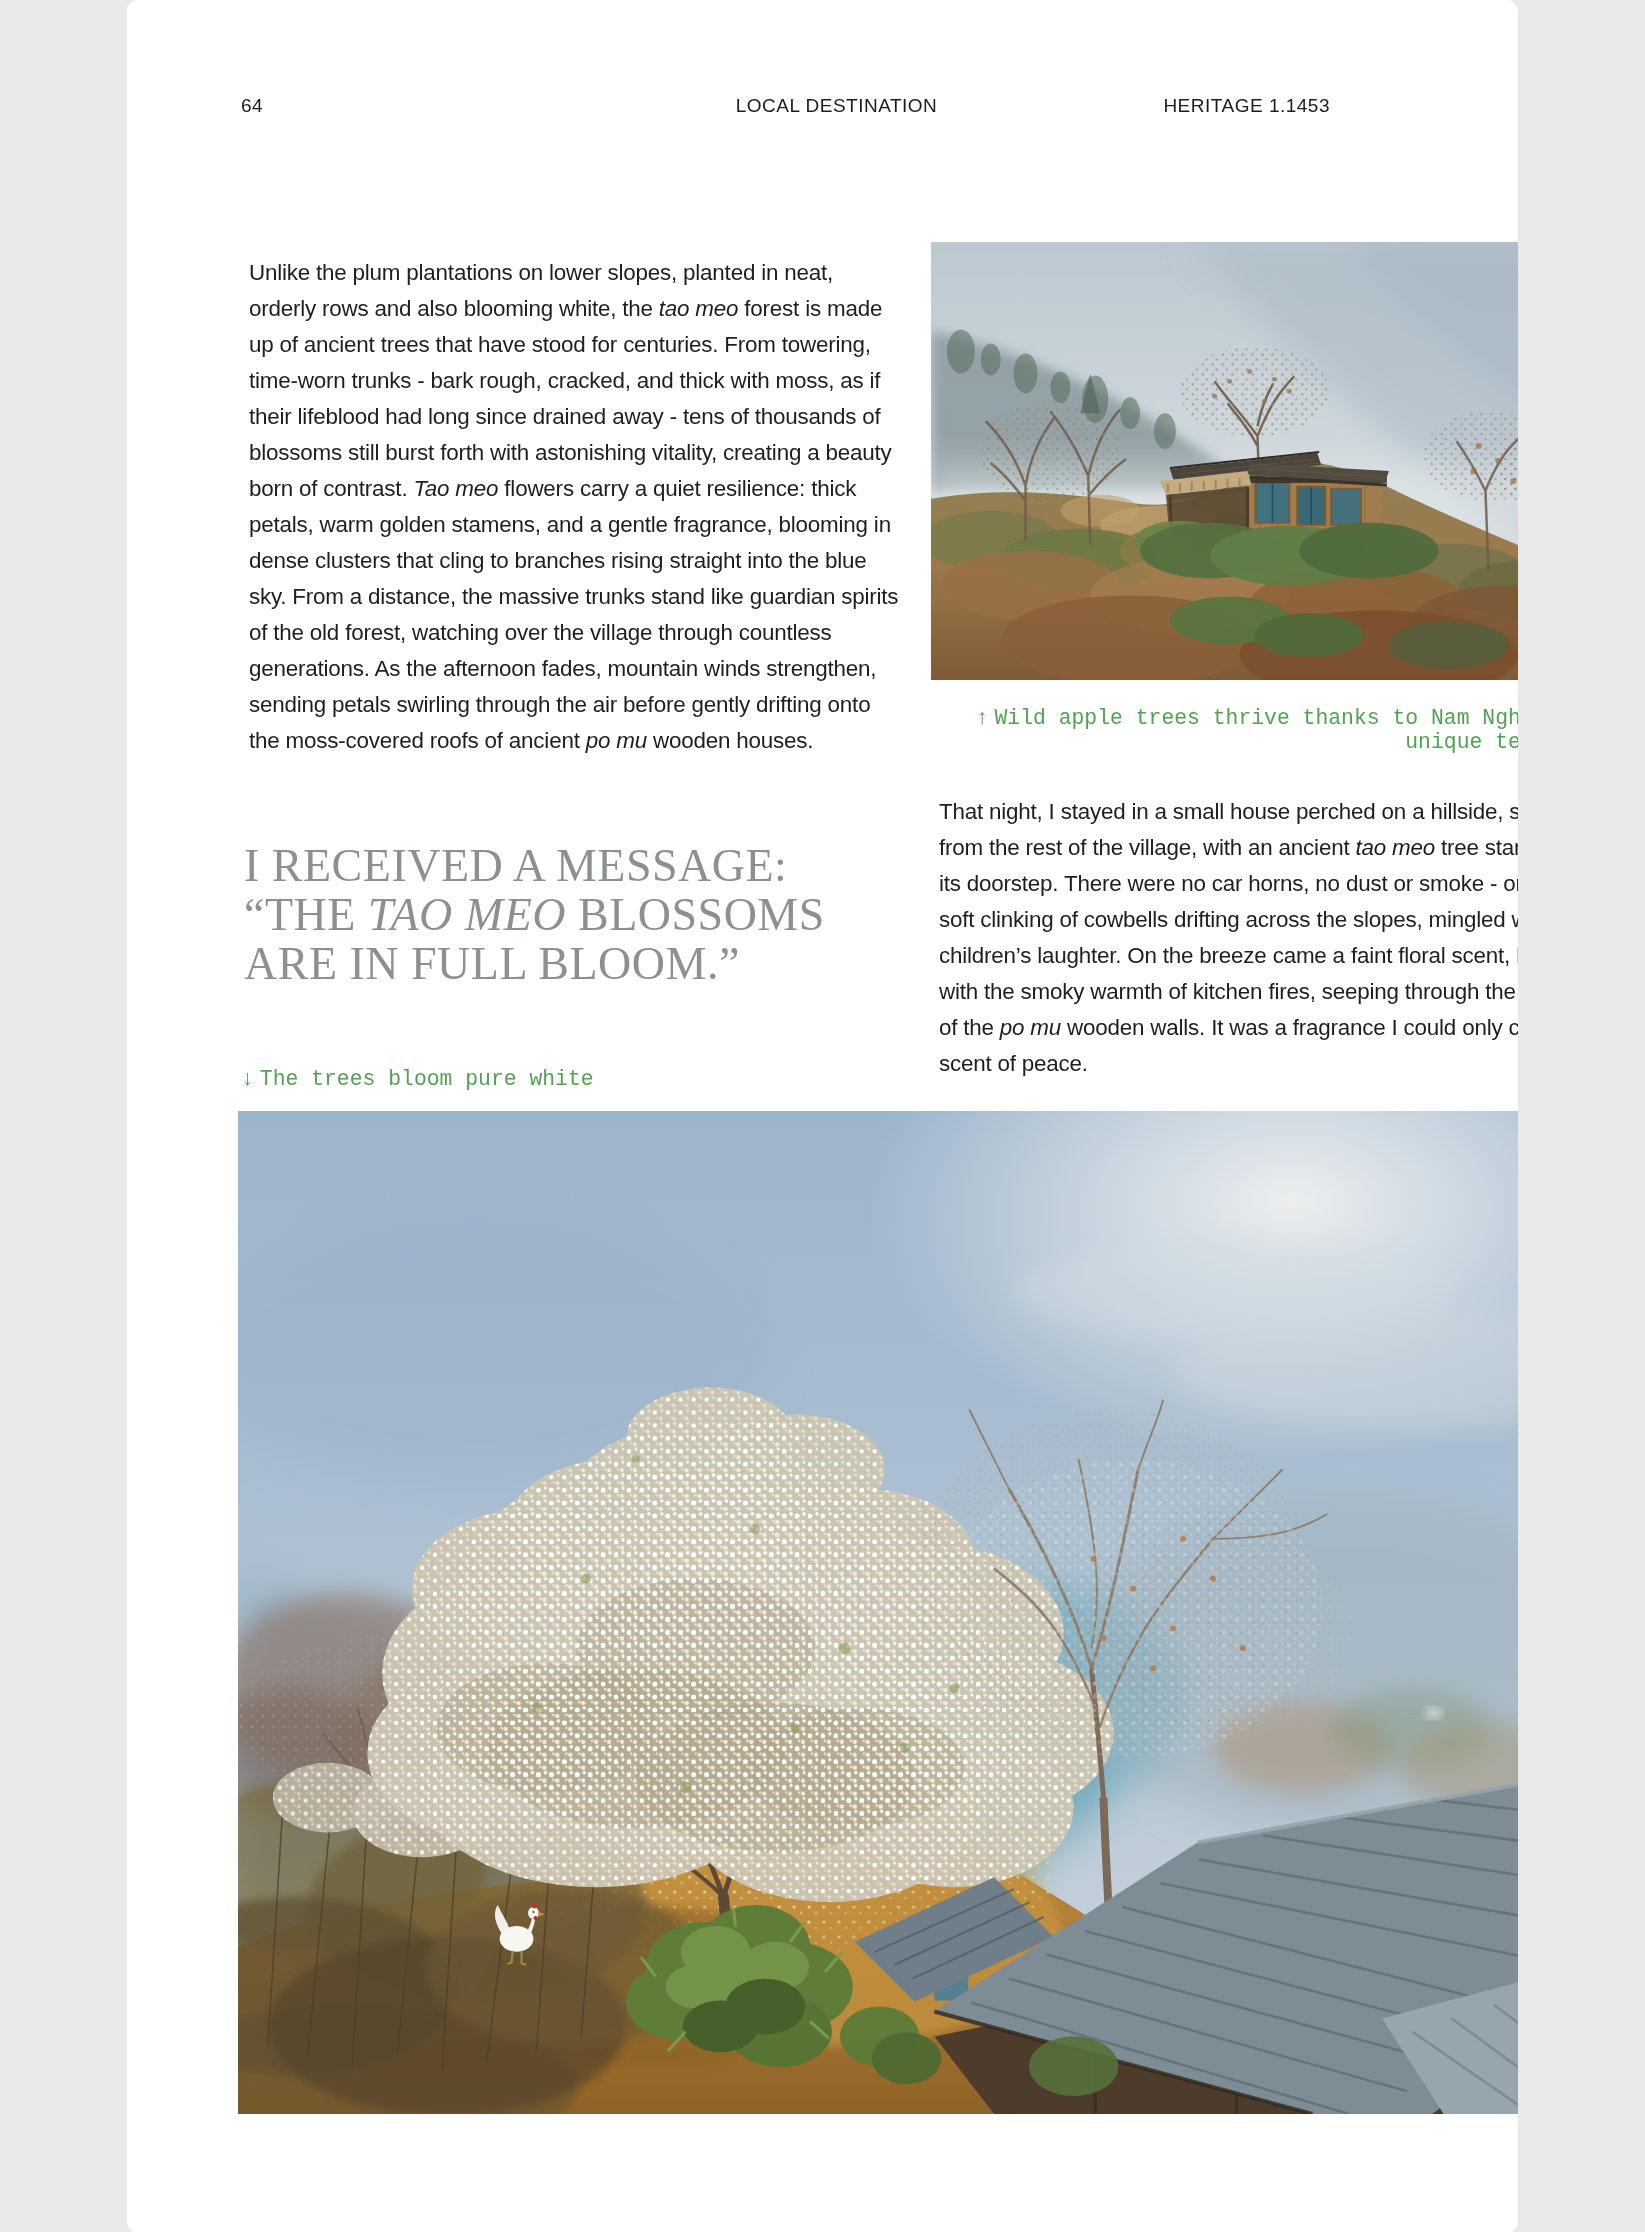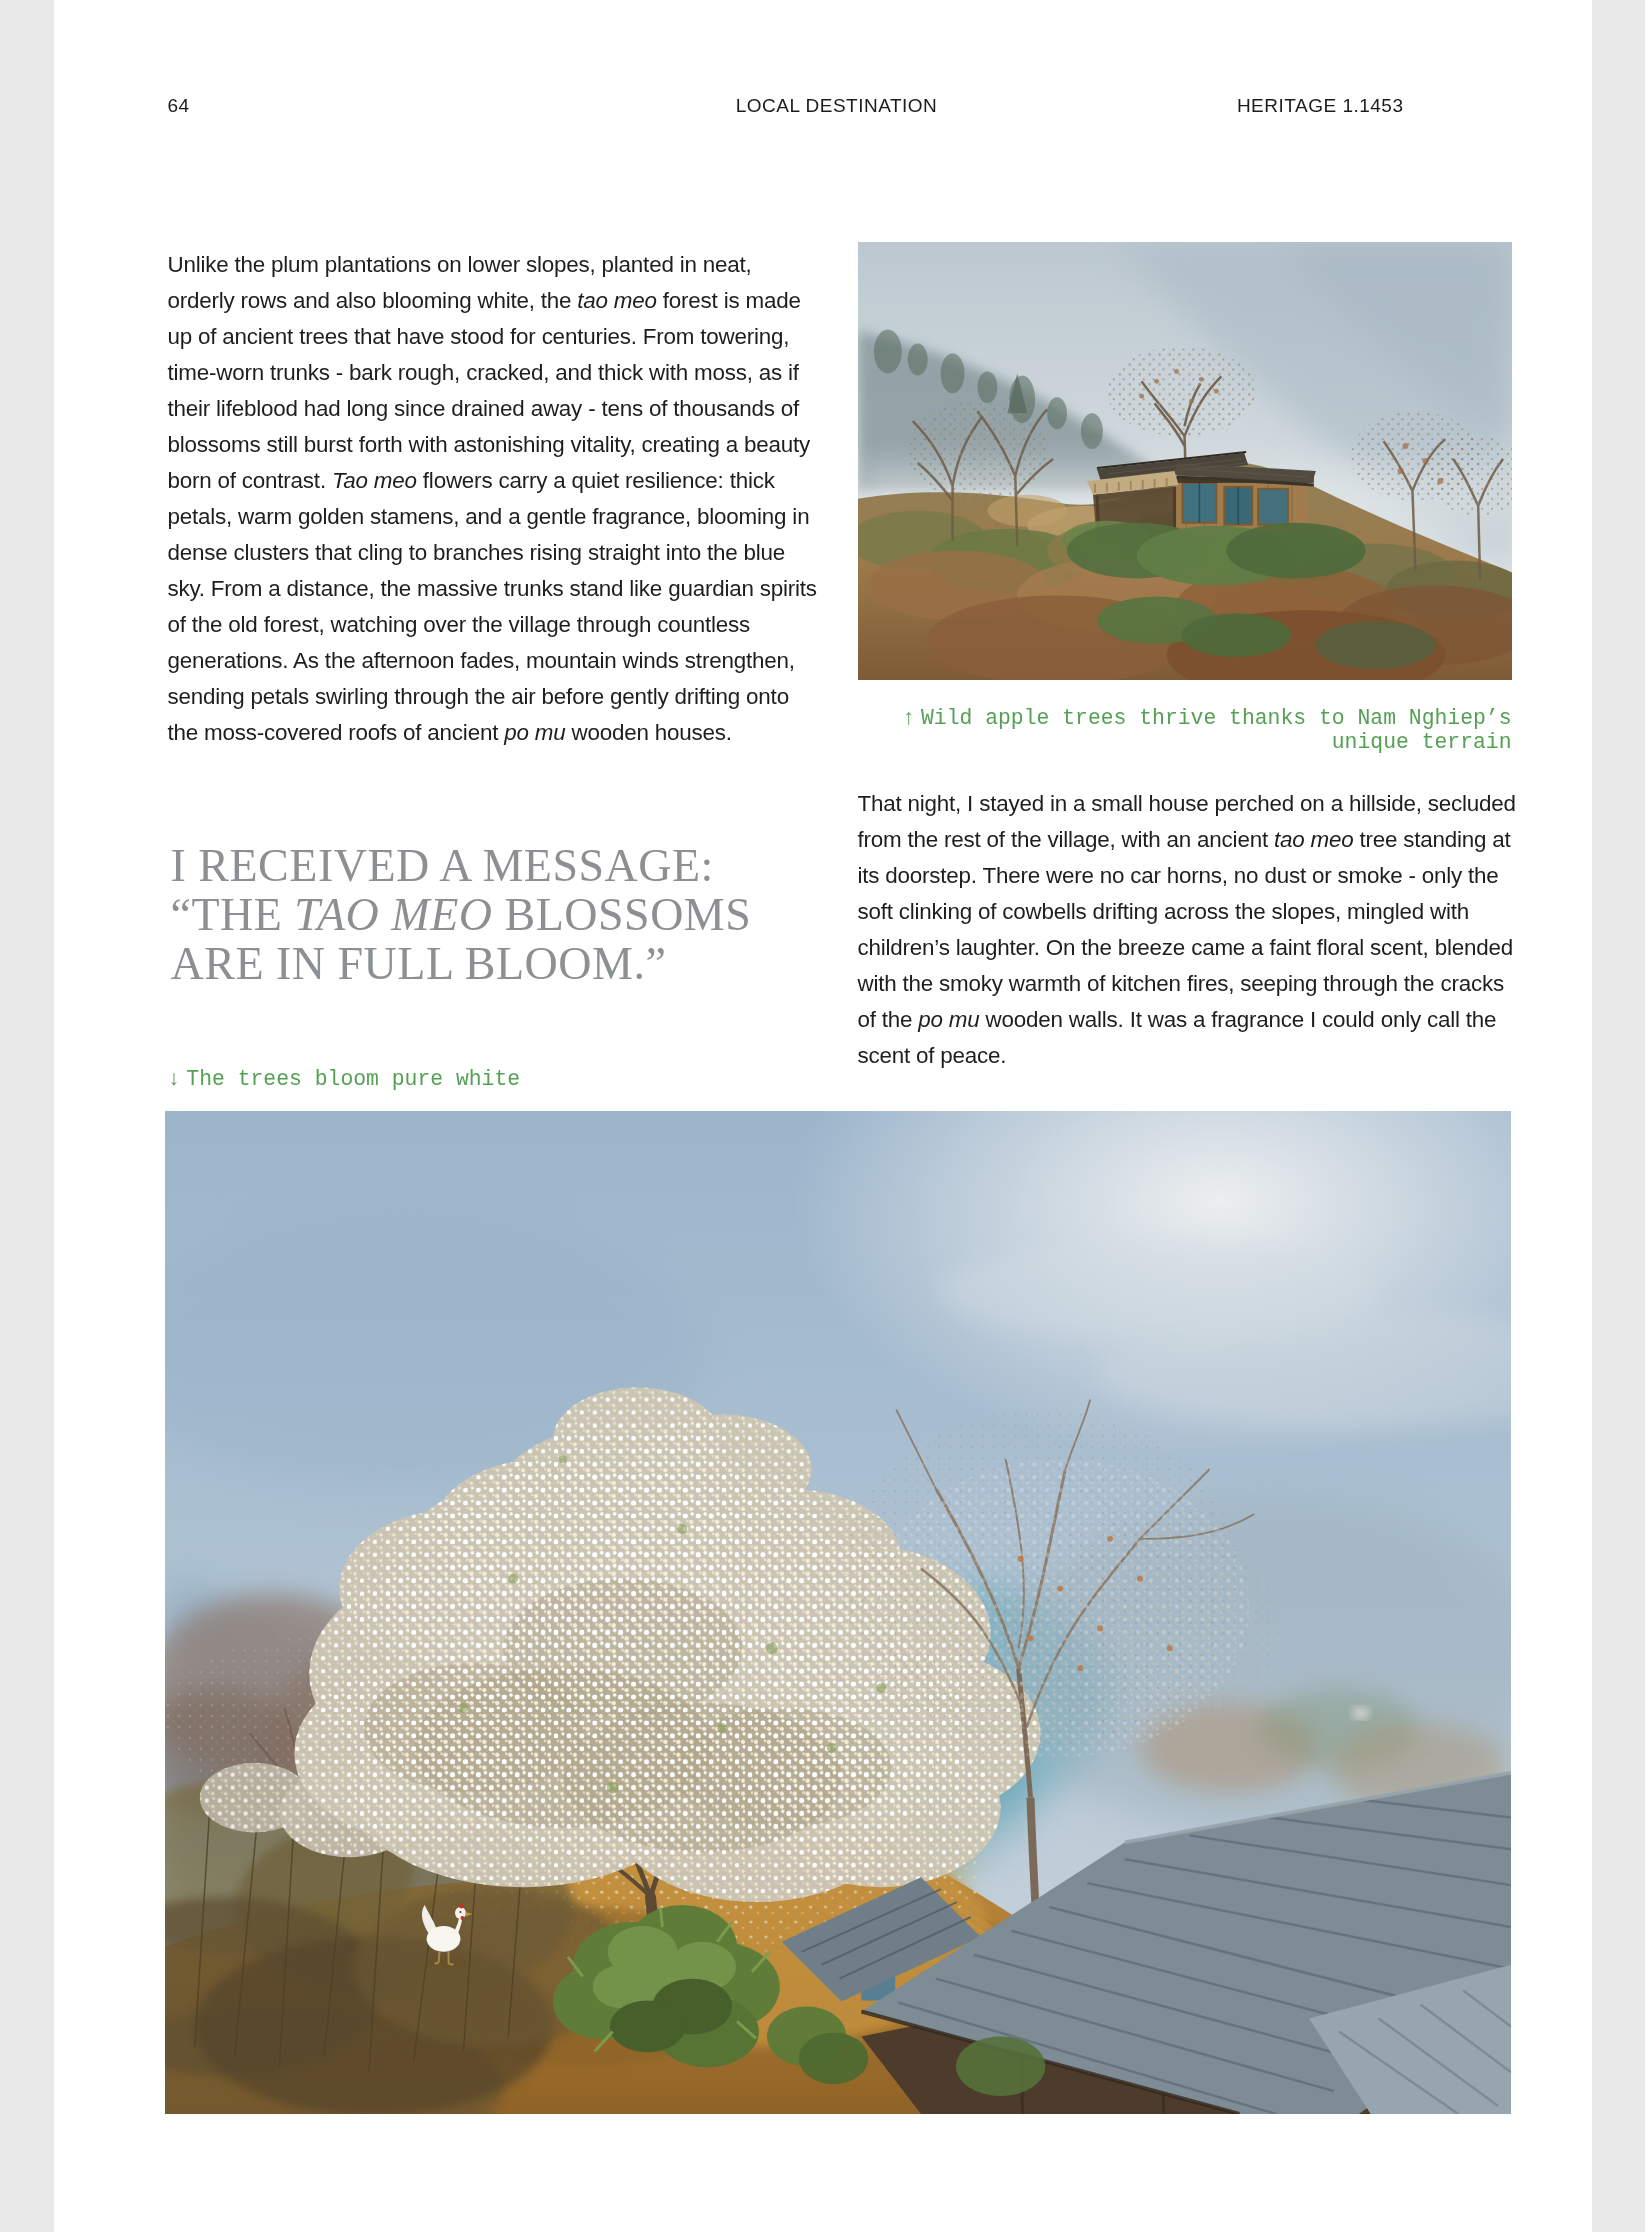--- a/index.html
+++ b/index.html
@@ -1,23 +1,23 @@
 <!DOCTYPE html>
 <html><head>
 <meta charset="utf-8">
 <style>
   html,body{margin:0;padding:0;background:#e9e9e9;}
-  .page{position:relative;width:1538px;height:2233px;background:#ffffff;margin:0 auto;
-        font-family:"Liberation Sans",sans-serif;overflow:hidden;}
+  .page{position:relative;width:1391px;height:2233px;background:#ffffff;margin:0 auto;
+        font-family:"Liberation Sans",sans-serif;overflow:hidden;border-radius:11px;}
   .hdr{position:absolute;top:95px;font-size:19px;letter-spacing:0.5px;color:#1c1c1c;}
   .hdr-left{left:114px;}
   .hdr-center{left:0;width:100%;text-align:center;padding-left:14px;}
   .hdr-right{right:188px;}
   .body-text{position:absolute;font-size:22.4px;line-height:36px;color:#1e1e1e;
-             letter-spacing:-0.2px;margin:0;}
+             letter-spacing:-0.2px;margin:8px;}
   .para-left{left:114px;top:247px;width:657px;}
   .para-right{left:804px;top:786px;width:659px;}
   .pull-quote{position:absolute;left:117px;top:841px;width:647px;margin:0;
               font-family:"Liberation Serif",serif;font-size:46px;line-height:49px;
               color:#8c9092;letter-spacing:0.5px;font-weight:400;}
   .caption{position:absolute;font-size:21.4px;color:#54a054;letter-spacing:0;font-family:Liberation Mono, monospace;}
   .caption .arr{margin-right:6px;}
   .cap-top{left:804px;top:706px;width:654px;text-align:right;}
   .cap-bottom{left:114px;top:1067px;}
   figure{margin:0;position:absolute;overflow:hidden;}

